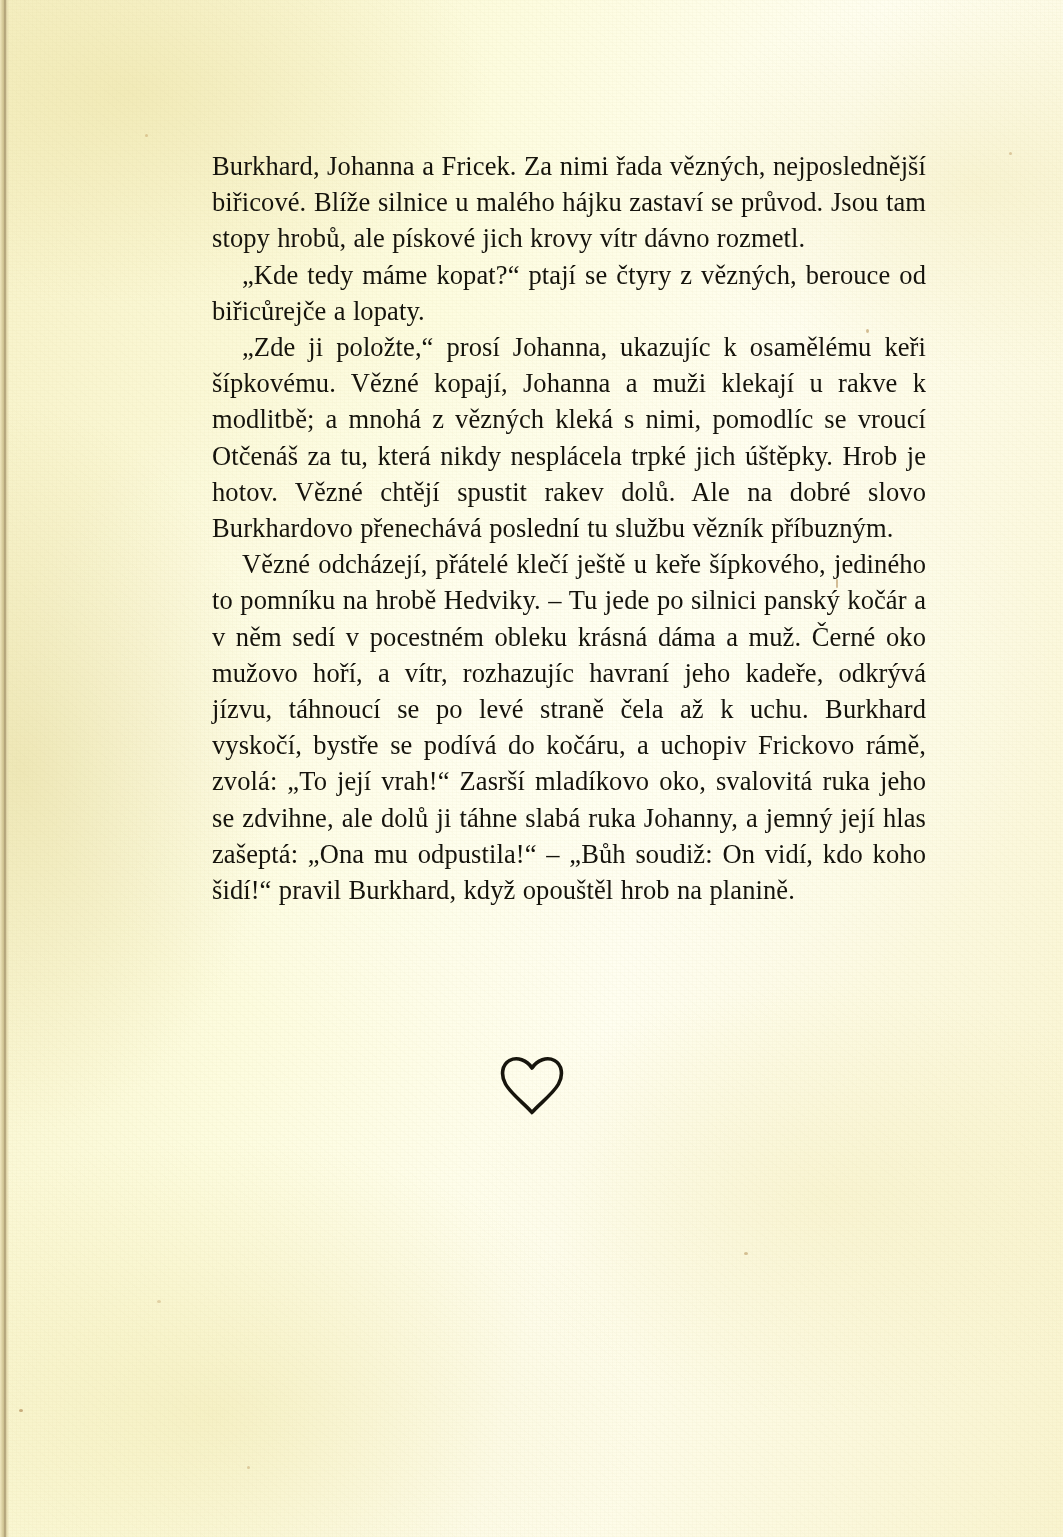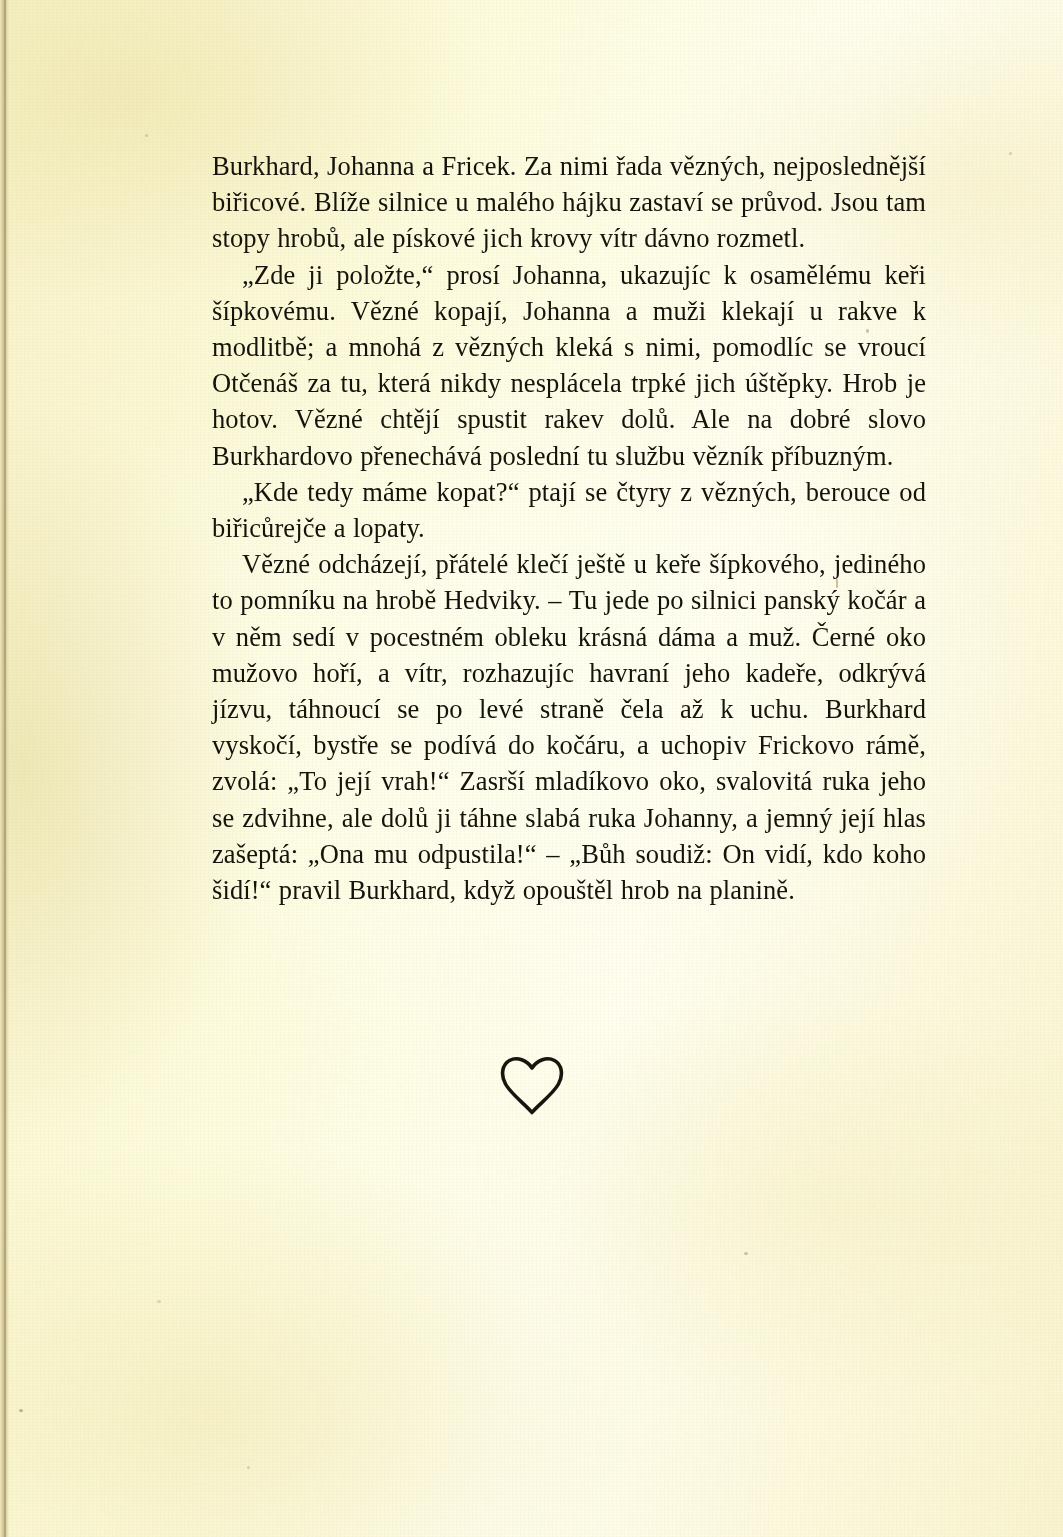--- a/index.html
+++ b/index.html
@@ -118,22 +118,22 @@
   <span class="speck" style="left:836px;  top:579px;  width:2px;  height:9px;  background:#b08a52; opacity:.55; border-radius:1px;"></span>
   <span class="speck" style="left:656px;  top:673px;  width:3px;  height:3px;  background:#c0a06a; opacity:.45;"></span>
   <span class="speck" style="left:157px;  top:1300px; width:4px;  height:3px;  background:#c6a672; opacity:.45;"></span>
   <span class="speck" style="left:744px;  top:1252px; width:4px;  height:3px;  background:#b59257; opacity:.55;"></span>
   <span class="speck" style="left:19px;   top:1409px; width:4px;  height:3px;  background:#a97f4a; opacity:.60;"></span>
 
   <span class="speck" style="left:247px;  top:1466px; width:3px;  height:3px;  background:#bb9a61; opacity:.45;"></span>
 
   <div id="textblock">
     <p class="cont">Burkhard, Johanna a Fricek. Za nimi řada vězných, nejposlednější biřicové. Blíže silnice u malého hájku zastaví se průvod. Jsou tam stopy hrobů, ale pískové jich krovy vítr dávno rozmetl.</p>
+    <p class="indent">„Kde tedy máme kopat?“ ptají se čtyry z vězných, berouce od biřicůrejče a lopaty.</p>
     <p class="indent">„Zde ji položte,“ prosí Johanna, ukazujíc k osamělému keři šípkovému. Vězné kopají, Johanna a muži klekají u rakve k modlitbě; a mnohá z vězných kleká s nimi, pomodlíc se vroucí Otčenáš za tu, která nikdy nesplácela trpké jich úštěpky. Hrob je hotov. Vězné chtějí spustit rakev dolů. Ale na dobré slovo Burkhardovo přenechává poslední tu službu vězník příbuzným.</p>
-    <p class="indent">„Kde tedy máme kopat?“ ptají se čtyry z vězných, berouce od biřicůrejče a lopaty.</p>
     <p class="indent">Vězné odcházejí, přátelé klečí ještě u keře šípkového, jediného to pomníku na hrobě Hedviky. – Tu jede po silnici panský kočár a v něm sedí v pocestném obleku krásná dáma a muž. Černé oko mužovo hoří, a vítr, rozhazujíc havraní jeho kadeře, odkrývá jízvu, táhnoucí se po levé straně čela až k uchu. Burkhard vyskočí, bystře se podívá do kočáru, a uchopiv Frickovo rámě, zvolá: „To její vrah!“ Zasrší mladíkovo oko, svalovitá ruka jeho se zdvihne, ale dolů ji táhne slabá ruka Johanny, a jemný její hlas zašeptá: „Ona mu odpustila!“ – „Bůh soudiž: On vidí, kdo koho šidí!“ pravil Burkhard, když opouštěl hrob na planině.</p>
   </div>
 
   <div id="ornament">
     <svg width="72" height="66" viewBox="0 0 72 66" aria-hidden="true">
       <path d="M36 60.5
                C 30 53 15 42 9.5 32
                C 4.5 23 6 12.5 13.5 8.5
                C 21 4.5 31 8 36 16
                C 41 8 51 4.5 58.5 8.5

